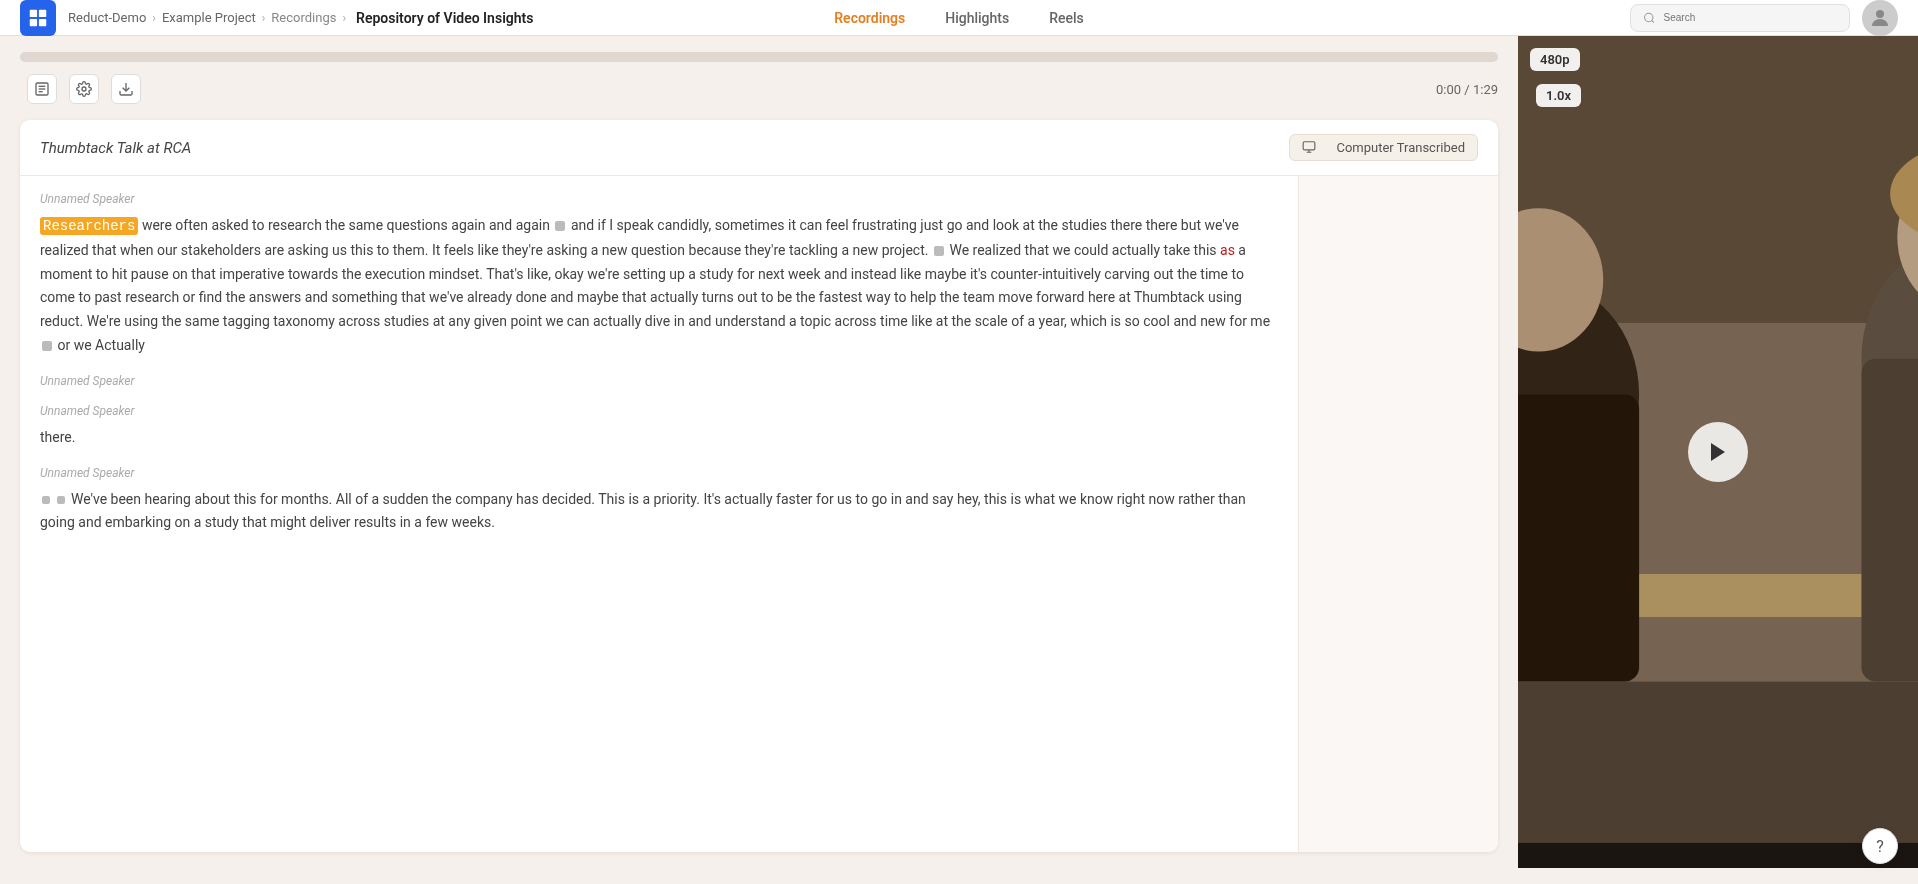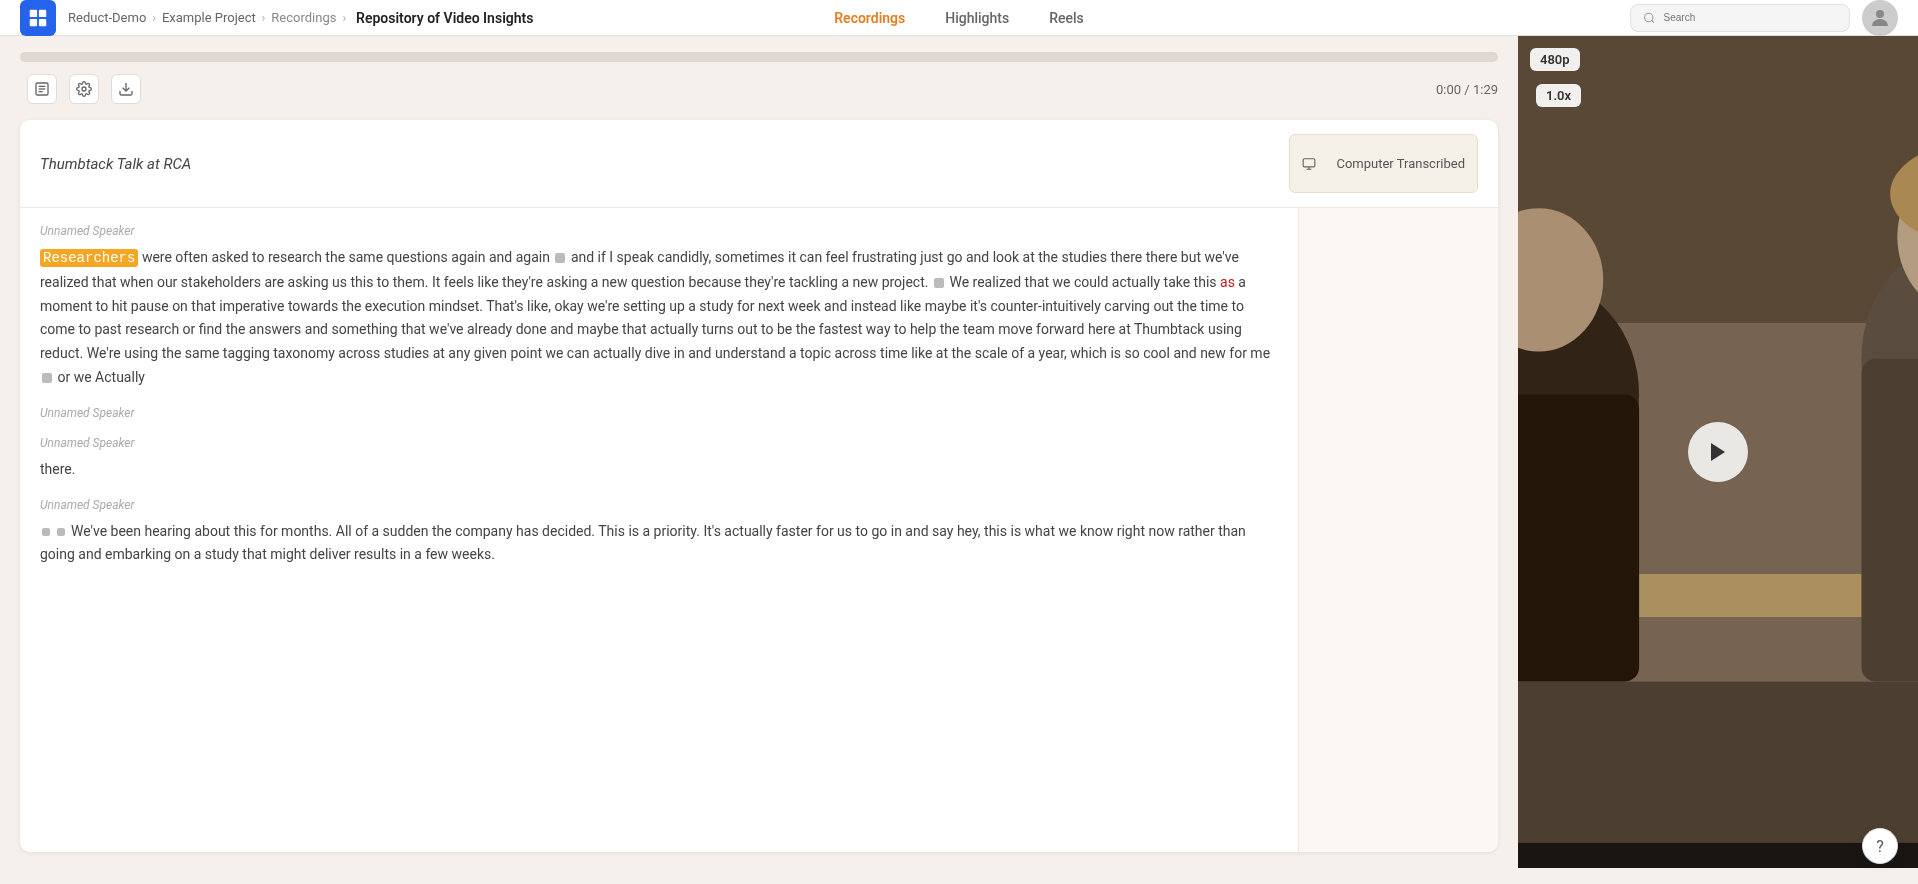--- a/index.html
+++ b/index.html
@@ -184,26 +184,26 @@
       border-bottom: 1px solid #f0e8e0;
       flex-shrink: 0;
     }
     .transcript-title {
       font-style: italic;
       font-size: 15px;
       color: #444;
     }
     .computer-transcribed-badge {
       display: flex;
-      align-items: flex-end;
+      align-items: flex-start;
       gap: 20px;
       background: #f5f0e8;
       border: 1px solid #e8ddd0;
       border-radius: 6px;
-      padding: 21px 12px;
+      padding: 5px 12px;
       font-size: 13px;
       color: #555;
     }
 
     
     .transcript-body {
       display: flex;
       flex: 1;
       overflow: hidden;
     }

